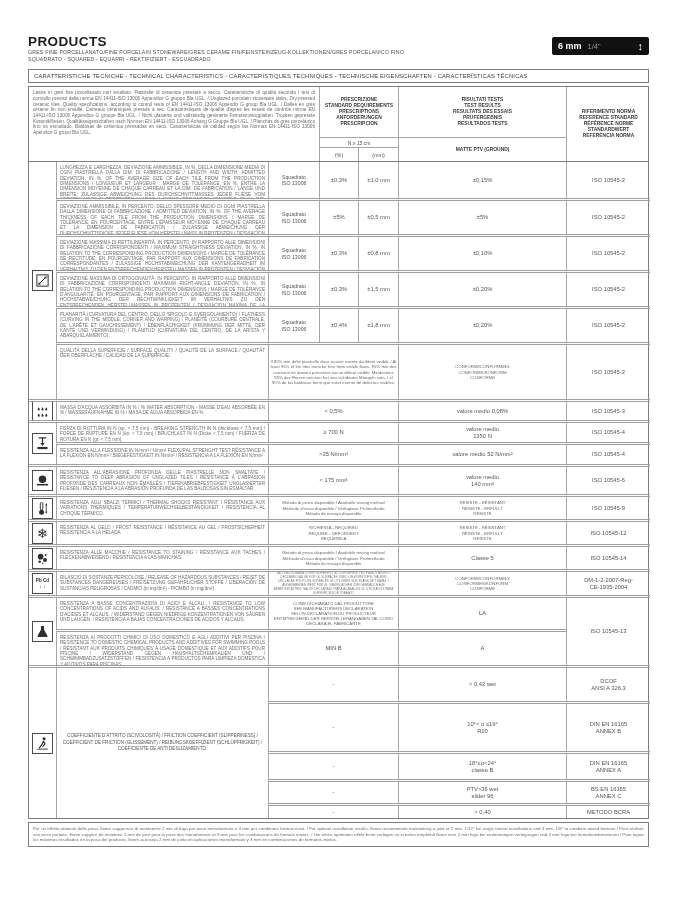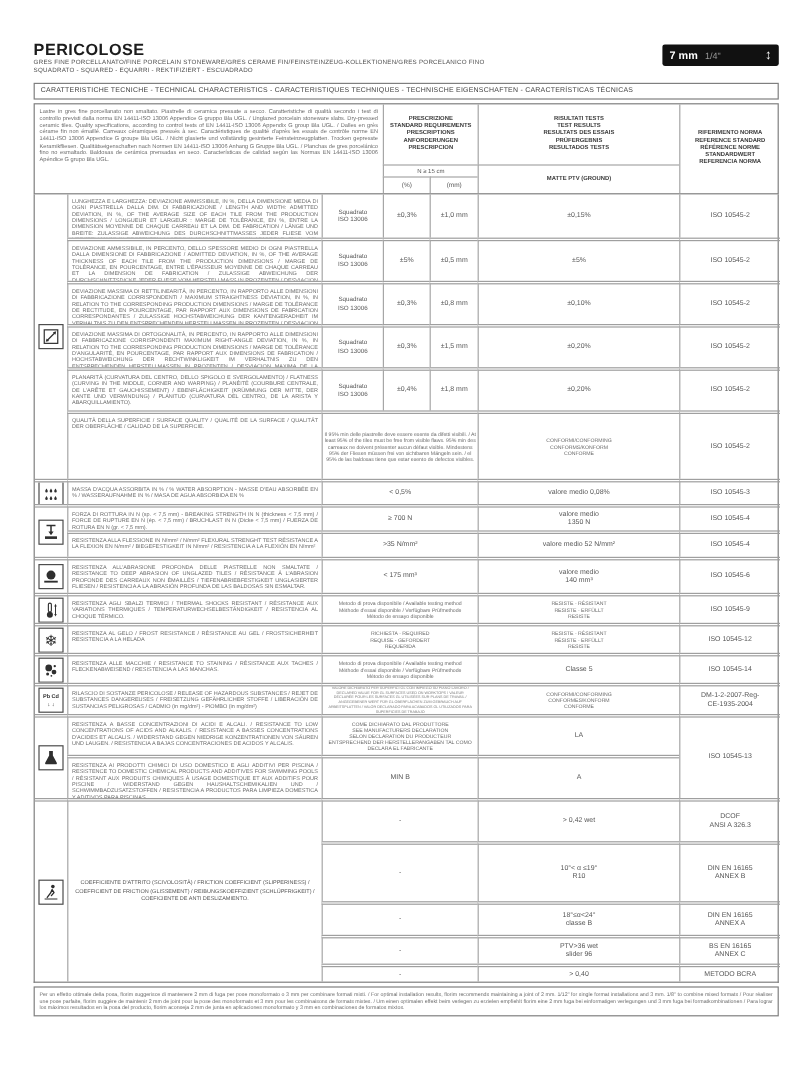--- a/index.html
+++ b/index.html
@@ -42,25 +42,25 @@
   .snow{font-size:13px;color:#2e2e2e;line-height:13px;}
   .pbcd{font-size:4.6px;font-weight:bold;color:#2e2e2e;text-align:center;line-height:5.5px;}
   .footer{border:1px solid #7f7f7f;margin-top:3px;padding:3px 4px;font-size:4.4px;line-height:5.5px;color:#6d6d6d;text-align:justify;}
   .pre{white-space:pre-line;}
 </style>
 </head>
 <body>
 
 <div class="page">
   <div style="position:relative;">
-    <div class="brand">PERICOLOSE</div>
+    <div class="brand">PRODUCTS</div>
     <div class="sub">GRES FINE PORCELLANATO/FINE PORCELAIN STONEWARE/GRES CERAME FIN/FEINSTEINZEUG-KOLLEKTIONEN/GRES PORCELANICO FINO</div>
     <div class="sub">SQUADRATO - SQUARED - EQUARRI - REKTIFIZIERT - ESCUADRADO</div>
     <div class="badge">
-      <span class="mm">7 mm</span>
+      <span class="mm">6 mm</span>
       <span class="inch">1/4"</span>
       <span class="arr">↕</span>
     </div>
   </div>
 
   <div class="titlebar">CARATTERISTICHE TECNICHE - TECHNICAL CHARACTERISTICS - CARACTERISTIQUES TECHNIQUES - TECHNISCHE EIGENSCHAFTEN - CARACTERÍSTICAS TÉCNICAS</div>
 
   <div class="hgrid">
     <div class="cell intro">Lastre in gres fine porcellanato non smaltato. Piastrelle di ceramica pressate a secco. Caratteristiche di qualità secondo i test di controllo previsti dalla norma EN 14411-ISO 13006 Appendice G gruppo Bla UGL. / Unglazed porcelain stoneware slabs. Dry-pressed ceramic tiles. Quality specifications, according to control tests of EN 14411-ISO 13006 Appendix G group Bla UGL. / Dalles en grès cérame fin non émaillé. Carreaux céramiques pressés à sec. Caractéristiques de qualité d'après les essais de contrôle norme EN 14411-ISO 13006 Appendice G groupe Bla UGL. / Nicht glasierte und vollständig gesinterte Feinsteinzeugplatten. Trocken gepresste Keramikfliesen. Qualitätseigenschaften nach Normen EN 14411-ISO 13006 Anhang G Gruppe Bla UGL. / Planchas de gres porcelánico fino no esmaltado. Baldosas de cerámica prensadas en seco. Características de calidad según las Normas EN 14411-ISO 13006 Apéndice G grupo Bla UGL.</div>
     <div class="cell hlab bl h-presc">PRESCRIZIONE

